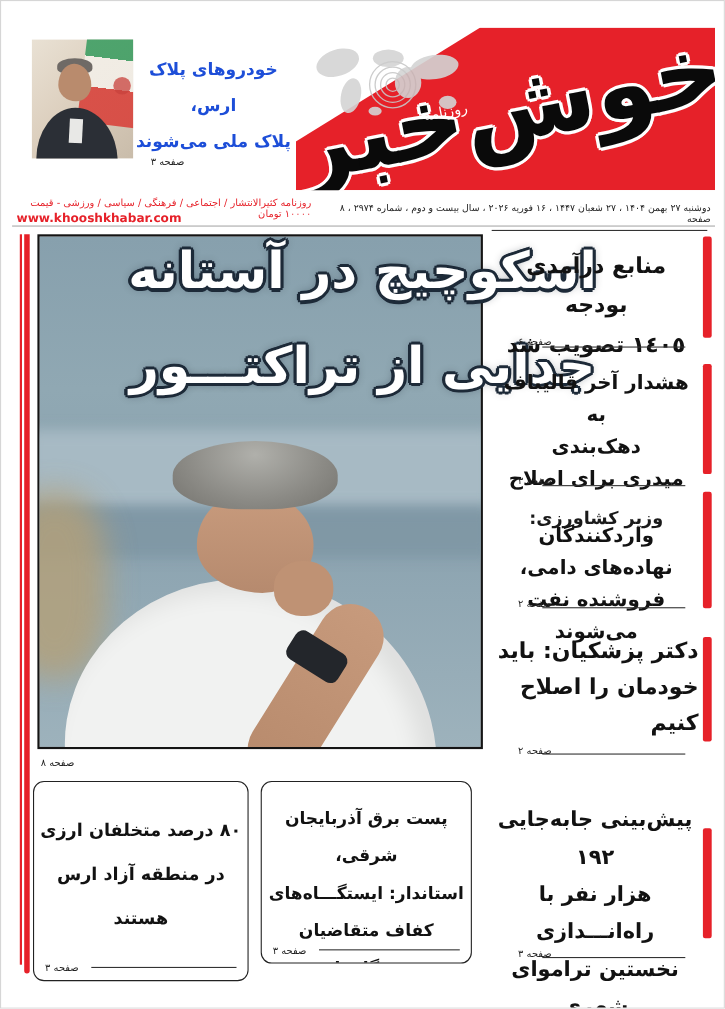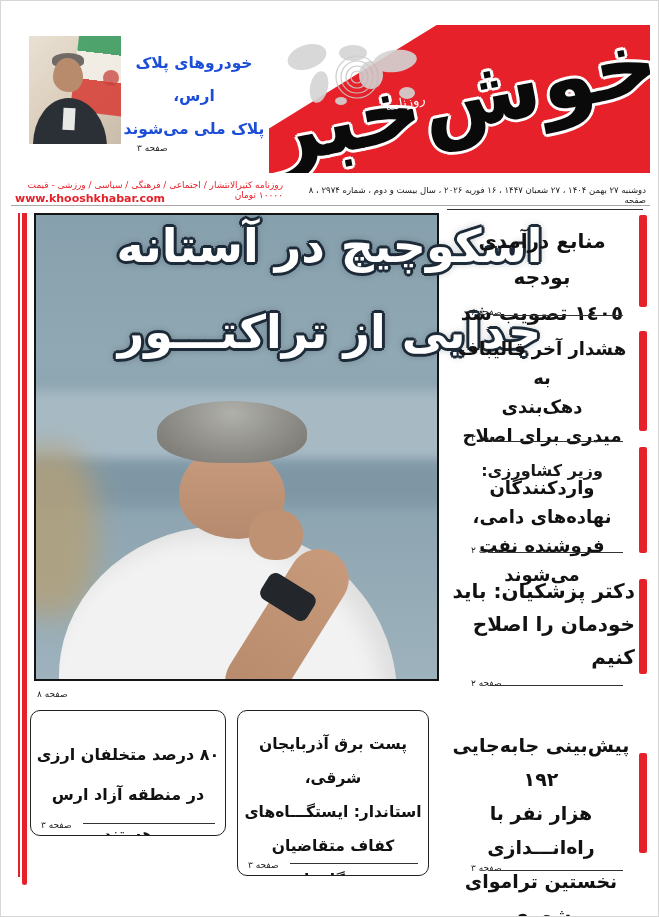--- a/index.html
+++ b/index.html
@@ -64,21 +64,21 @@
   .lead-line2{top:300px;}
   .lead-page{left:36px;top:688px;}
   
   .story-text{left:448px;width:186px;text-align:center;direction:rtl;font-weight:700;color:#121212;}
   .story-bar{left:638px;width:8px;background:#e62129;border-radius:2px;}
   .kicker{left:448px;width:186px;text-align:center;direction:rtl;font-weight:600;color:#1a1a1a;font-size:16px;}
   .sep-label{left:470px;text-align:center;}
   .sep-line{height:0;border-top:1px solid #333;left:492px;width:130px;}
   
   .news-box{border:1.3px solid #222;border-radius:10px;background:#fff;overflow:hidden;}
-  .box-a{left:29px;top:709px;width:196px;height:126px;padding-left:44px;}
+  .box-a{left:29px;top:709px;width:196px;height:182px;padding-left:44px;}
   .box-b{left:236px;top:709px;width:192px;height:166px;}
   .box-lines{position:absolute;left:4px;right:4px;text-align:center;direction:rtl;font-weight:700;color:#121212;}
   .box-a .box-lines{top:24px;font-size:16px;line-height:40px;}
   .box-b .box-lines{top:16px;font-size:15.5px;line-height:34px;}
   .box-label{position:absolute;left:10px;bottom:5px;}
   .box-label-line{position:absolute;left:52px;bottom:11px;right:10px;border-top:1px solid #333;height:0;}
   .line{display:block;}
 </style>
 </head>
 <body>

